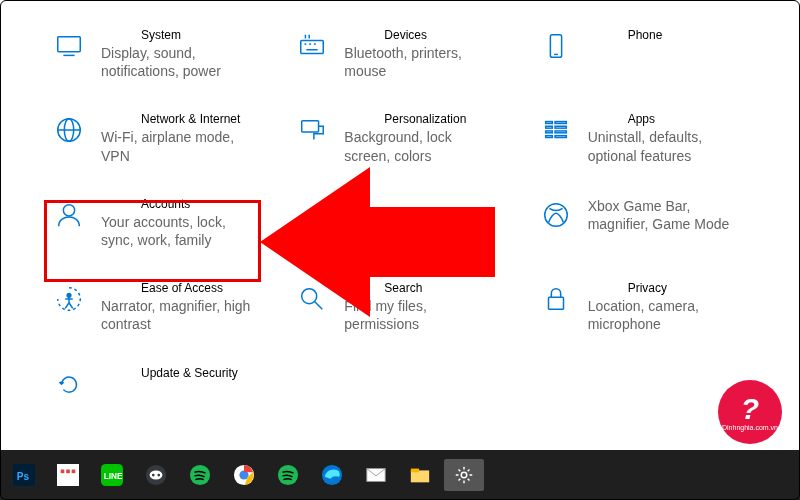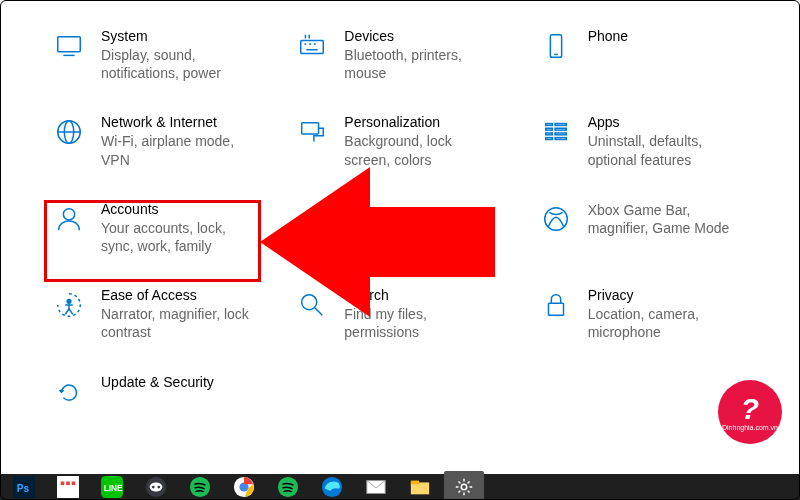--- a/index.html
+++ b/index.html
@@ -3,28 +3,28 @@
 <meta charset="utf-8">
 <style>
   * { margin: 0; padding: 0; box-sizing: border-box; }
   body { font-family: "Segoe UI", Arial, sans-serif; background: #fff; width: 800px; height: 500px; overflow: hidden; position: relative; }
   .settings-panel { padding: 18px 45px 0 45px; }
   .grid { display: grid; grid-template-columns: repeat(3, 1fr); gap: 12px 20px; }
   .card { display: flex; align-items: flex-start; gap: 14px; padding: 10px 6px; min-height: 72px; cursor: pointer; }
   .card .icon { flex: 0 0 36px; height: 36px; display: flex; align-items: center; justify-content: center; color: #0078d4; }
   .card .icon svg { width: 30px; height: 30px; stroke: #0078d4; fill: none; stroke-width: 1.6; }
   .card .txt { display: flex; flex-direction: column; }
-  .card .title { font-size: 14px; color: #000; margin-bottom: 2px; }
+  .card .title { font-size: 12px; color: #000; margin-bottom: 2px; margin-left: 40px; }
   .card .desc { font-size: 14px; color: #666; line-height: 1.3; max-width: 150px; }
   .highlight-box { position: absolute; border: 3px solid #e60000; left: 44px; top: 200px; width: 217px; height: 82px; pointer-events: none; }
   .big-arrow { position: absolute; left: 260px; top: 162px; pointer-events: none; }
   .watermark { position: absolute; right: 18px; bottom: 56px; width: 64px; height: 64px; border-radius: 50%; background: #e60034; display:flex; align-items:center; justify-content:center; flex-direction:column; color:#fff; opacity:0.92; }
   .watermark .q { font-size: 30px; font-weight: bold; font-style: italic; line-height: 1; }
   .watermark .wt { font-size: 7px; }
-  .taskbar { position: absolute; bottom: 0; left: 0; right: 0; height: 26px; background: #1f1f1f; display: flex; align-items: center; padding: 0 4px; gap: 4px; }
+  .taskbar { position: absolute; bottom: 0; left: 0; right: 0; height: 50px; background: #1f1f1f; display: flex; align-items: center; padding: 0 4px; gap: 4px; }
   .taskbar .tb-item { width: 40px; height: 32px; display:flex; align-items:center; justify-content:center; border-radius:2px; }
   .taskbar .tb-item svg { width:22px; height:22px; }
   .taskbar .spacer { flex:1; }
   .frame-border { position:absolute; inset:0; border:1px solid #000; pointer-events:none; border-radius:6px; }
 </style>
 </head>
 <body>
 
 <div class="settings-panel">
   <div class="grid">
@@ -148,21 +148,21 @@
     <div class="card">
       <span class="icon">
           <svg viewBox="0 0 32 32">
             <path d="M16 4 A12 12 0 1 1 4 16" stroke-dasharray="3 3"></path>
             <circle cx="16" cy="12" r="2" fill="#0078d4"></circle>
             <path d="M16 14 L16 20 M12 16 L20 16 M16 20 L12 26 M16 20 L20 26"></path>
           </svg>
         </span>
       <div class="txt">
           <span class="title">Ease of Access</span>
-          <span class="desc">Narrator, magnifier, lock contrast</span>
+          <span class="desc">Narrator, magnifier, high contrast</span>
         </div>
     </div>
 
     <div class="card">
       <span class="icon">
           <svg viewBox="0 0 32 32">
             <circle cx="13" cy="13" r="8"></circle>
             <line x1="19" y1="19" x2="27" y2="27"></line>
           </svg>
         </span>

